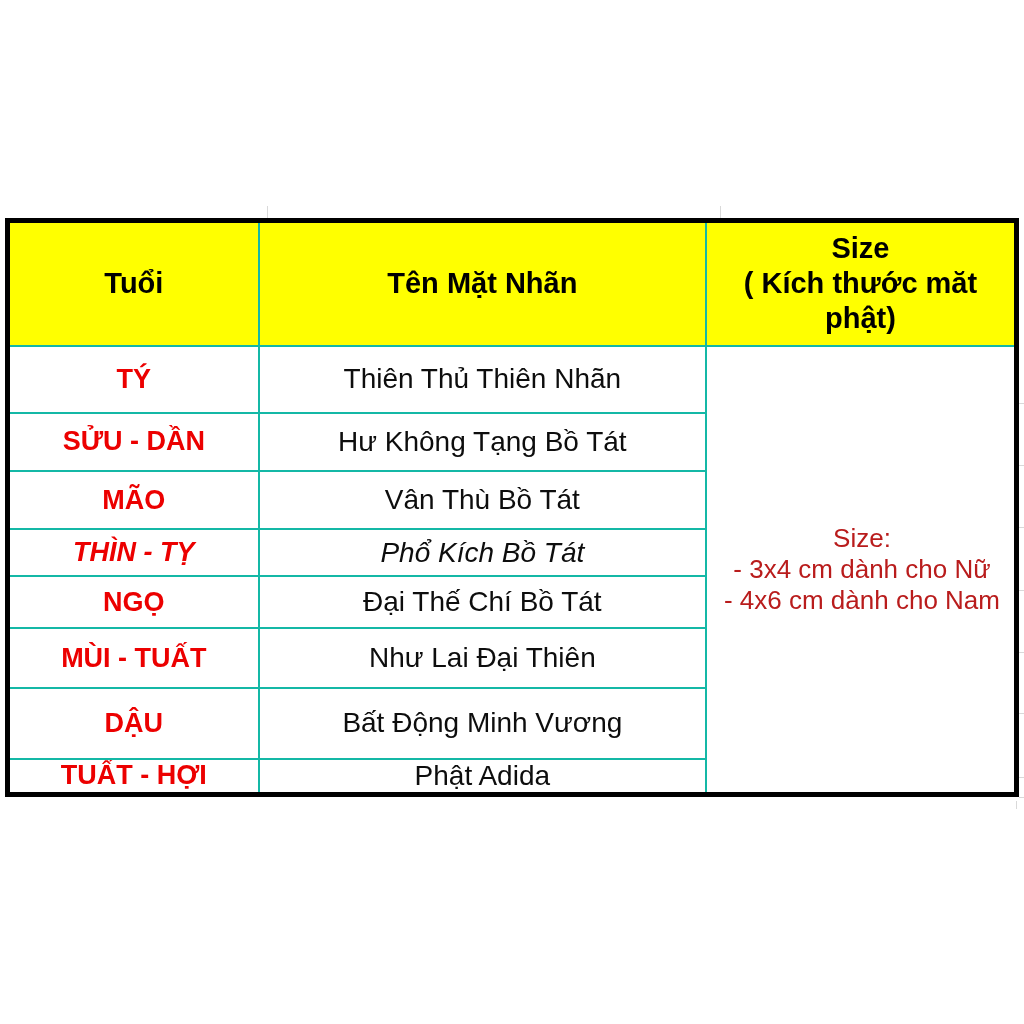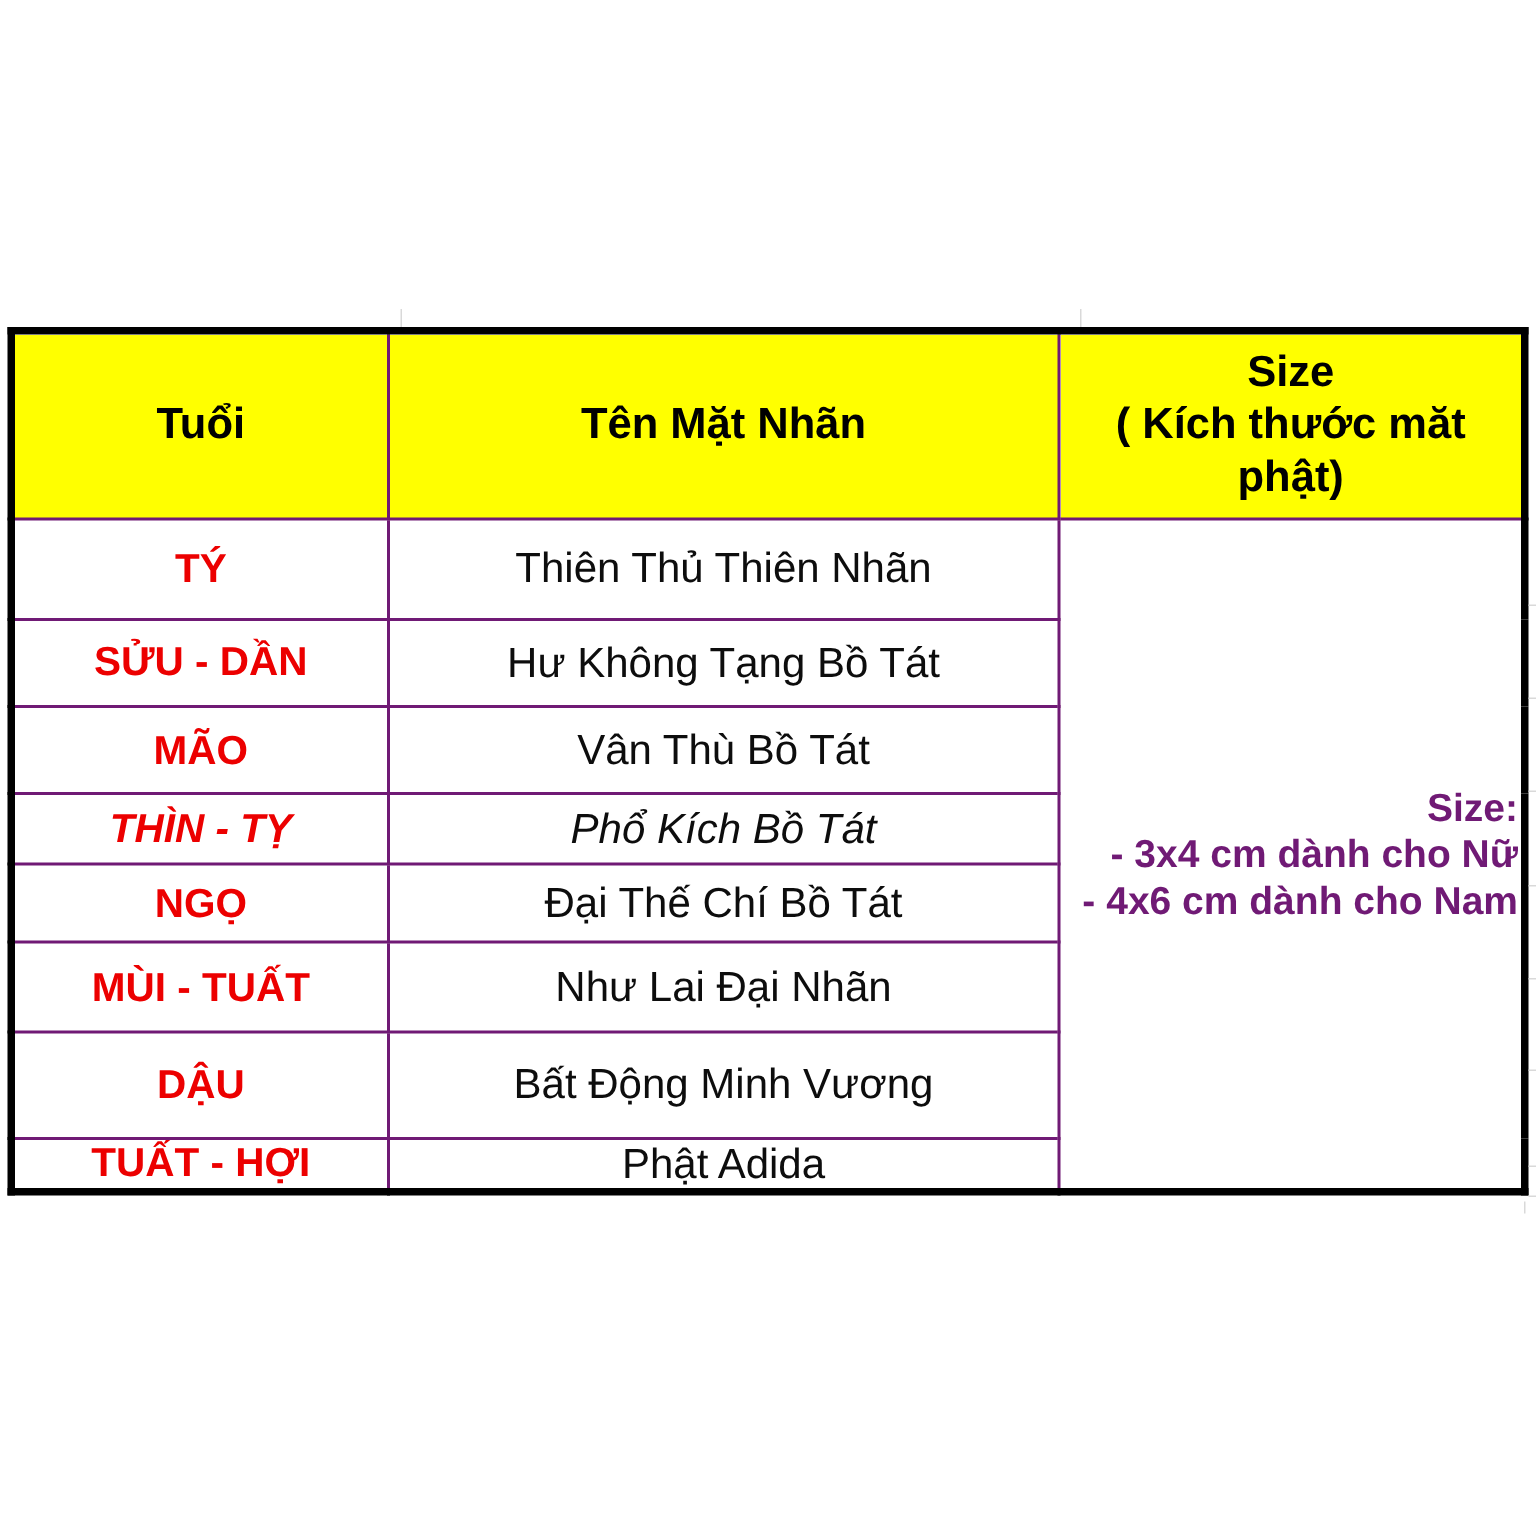--- a/index.html
+++ b/index.html
@@ -14,21 +14,21 @@
     position: absolute;
     left: 5px;
     top: 218px;
     width: 1014px;
     height: 579px;
     border-collapse: collapse;
     table-layout: fixed;
     border: 5px solid #000000;
   }
   .size-chart th, .size-chart td {
-    border: 2px solid #701a75;
+    border: 2px solid #14b8a6;
     vertical-align: middle;
     overflow: hidden;
   }
   .size-chart thead tr { height: 125px; }
   .size-chart thead th {
     background: var(--header-bg, #ffff00);
     color: #000000;
     font-weight: bold;
     font-size: 29px;
     text-align: center;
@@ -56,25 +56,25 @@
     font-size: 28px;
     text-align: center;
     background: #ffffff;
   }
   .size-cell {
     background: #ffffff;
     padding-left: 5px;
     padding-right: 2px;
   }
   .size-line {
-    color: #701a75;
-    font-weight: bold;
+    color: #b91c1c;
+    font-weight: normal;
     font-size: 26px;
     line-height: 31px;
-    text-align: right;
+    text-align: center;
     white-space: nowrap;
   }
   .gridline-stub {
     position: absolute;
     background: #d9d9d9;
   }
 </style>
 </head>
 <body>
 
@@ -120,21 +120,21 @@
     <td class="name-cell">Phổ Kích Bồ Tát</td>
   </tr>
 
   <tr class="body-row">
     <td class="age-cell">NGỌ</td>
     <td class="name-cell">Đại Thế Chí Bồ Tát</td>
   </tr>
 
   <tr class="body-row">
     <td class="age-cell">MÙI - TUẤT</td>
-    <td class="name-cell">Như Lai Đại Nhãn</td>
+    <td class="name-cell">Như Lai Đại Thiên</td>
   </tr>
 
   <tr class="body-row">
     <td class="age-cell">DẬU</td>
     <td class="name-cell">Bất Động Minh Vương</td>
   </tr>
 
   <tr class="body-row">
     <td class="age-cell">TUẤT - HỢI</td>
     <td class="name-cell">Phật Adida</td>

